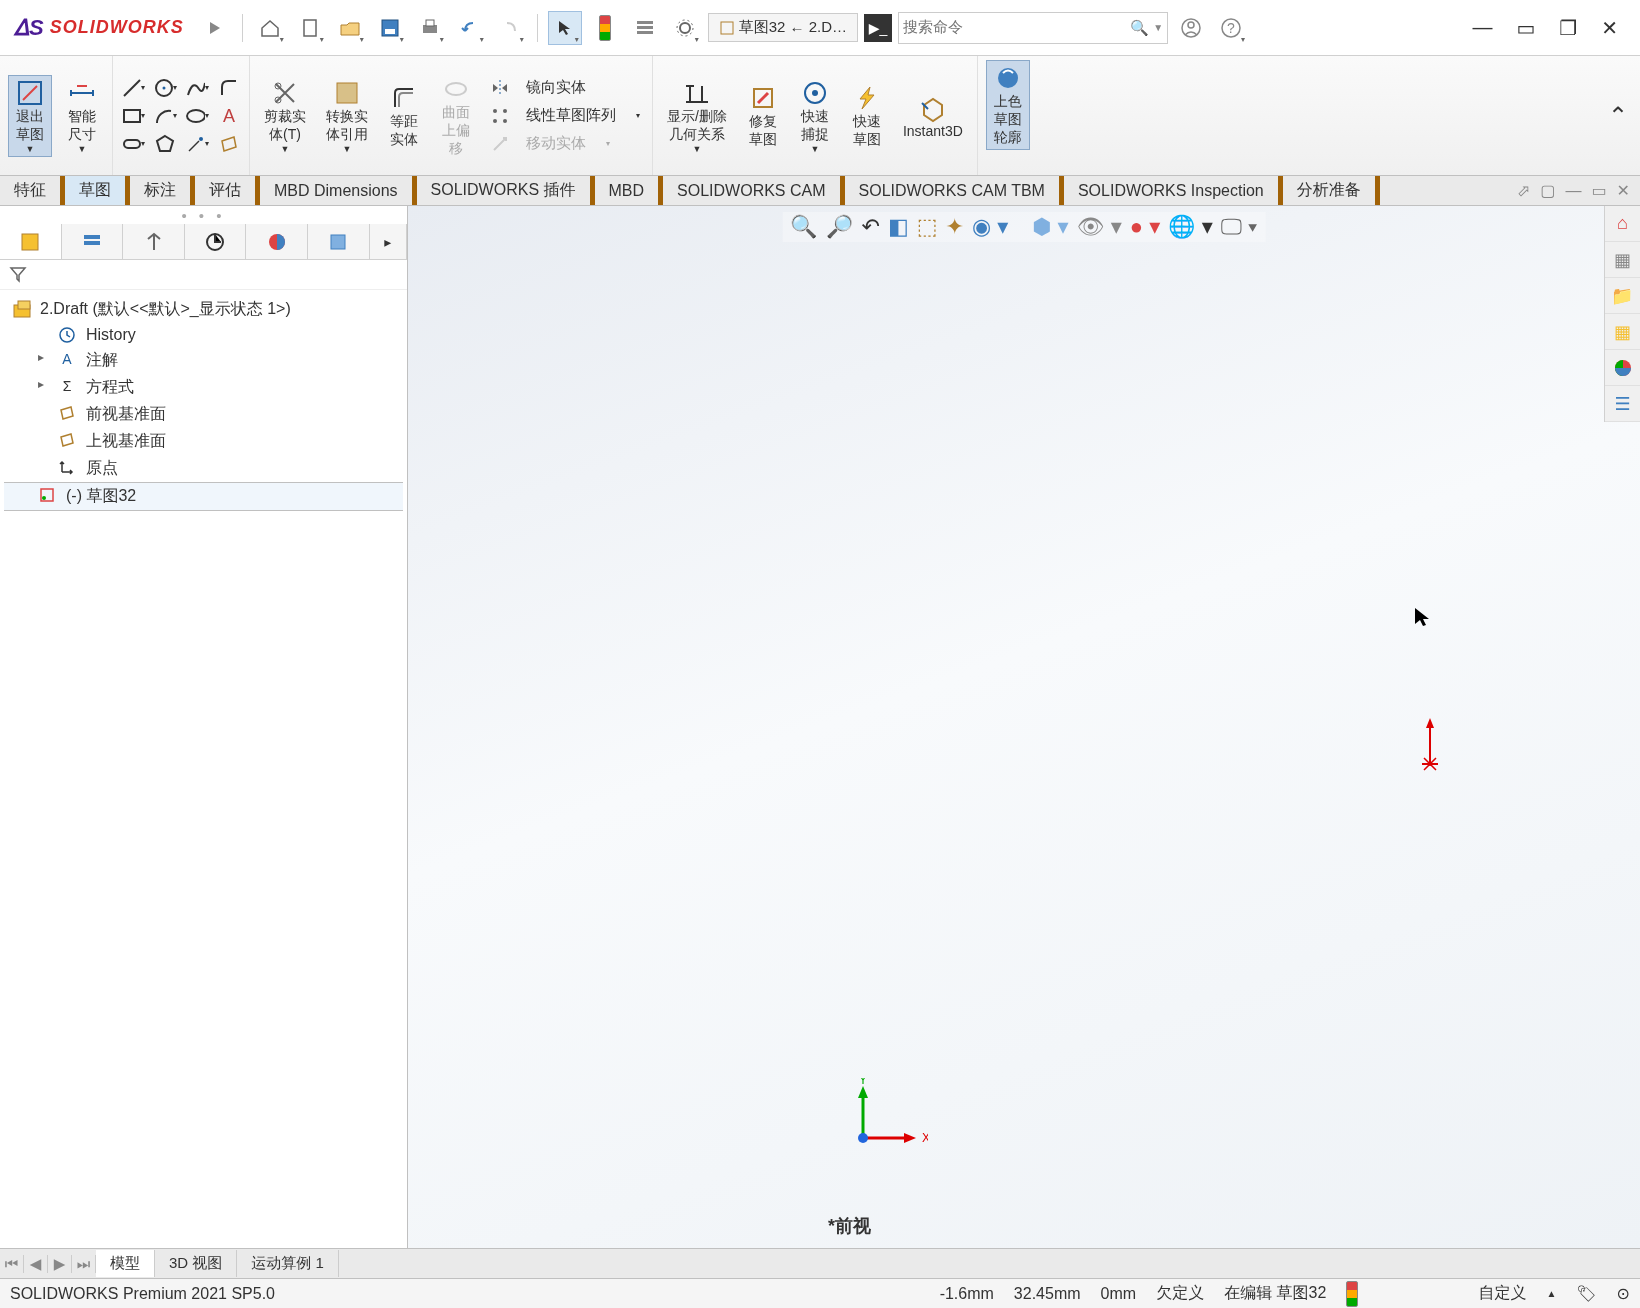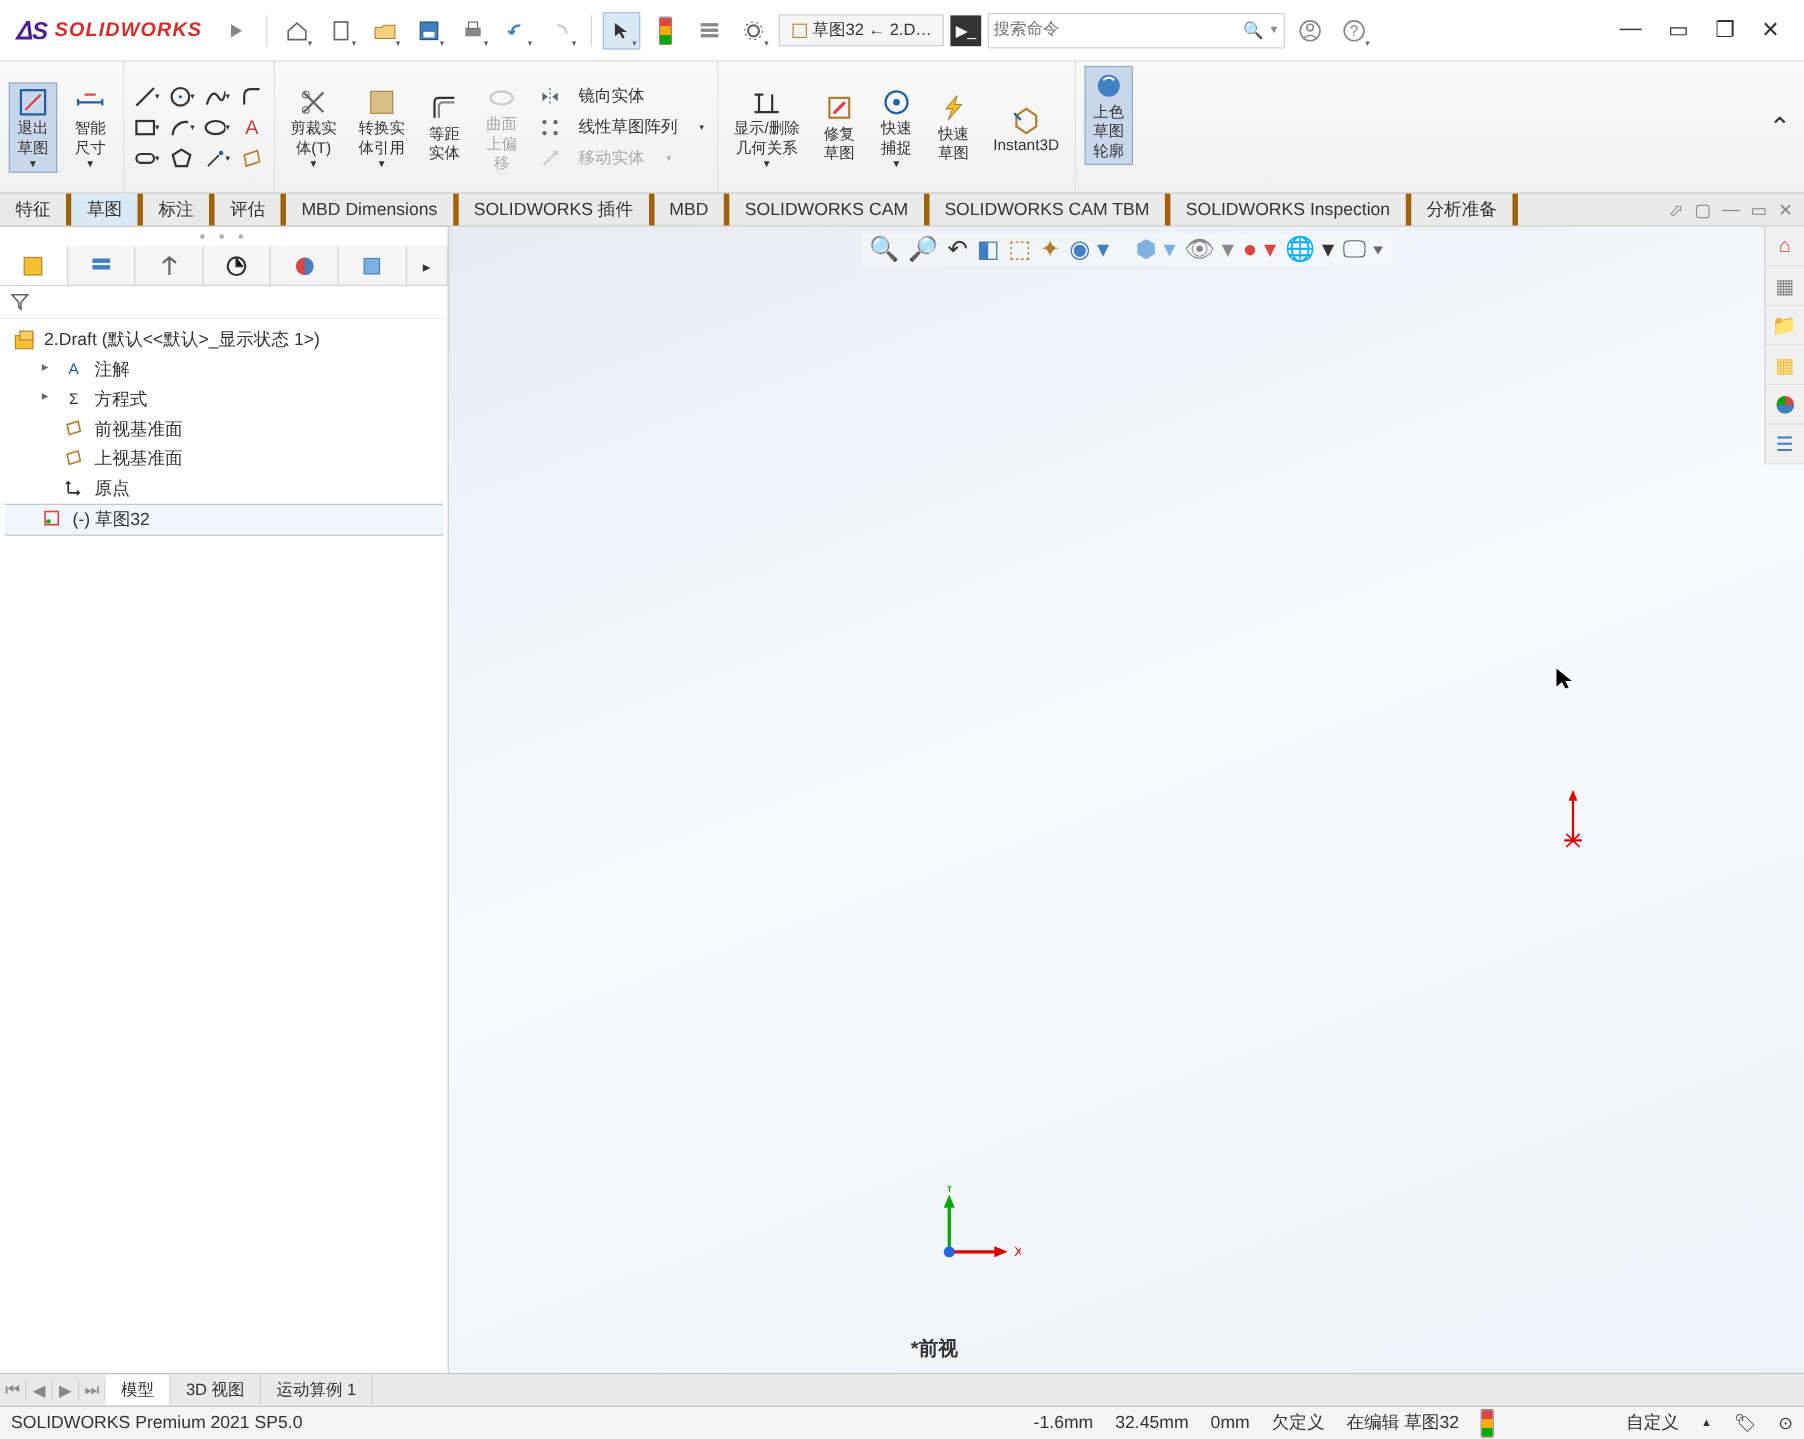--- a/index.html
+++ b/index.html
@@ -488,20 +488,30 @@
         <span class="ico">
             <svg width="20" height="20">
               <rect x="2" y="6" width="16" height="12" fill="#f5c030" stroke="#b08030"></rect>
               <rect x="6" y="2" width="12" height="8" fill="#f5d060" stroke="#b08030"></rect>
             </svg>
           </span>
         <span>2.Draft  (默认&lt;&lt;默认&gt;_显示状态 1&gt;)</span>
       </div>
       <div class="tree-children">
         <div class="tree-item">
+            <span class="chev"></span>
+            <span class="ico">
+              <svg width="18" height="18">
+                <circle cx="9" cy="9" r="7" fill="none" stroke="#2060a0" stroke-width="1.5"></circle>
+                <path d="M9 5 L9 9 L12 11" stroke="#2060a0" stroke-width="1.5" fill="none"></path>
+              </svg>
+            </span>
+            <span>History</span>
+          </div>
+        <div class="tree-item">
             <span class="chev">▸</span>
             <span class="ico">
               <svg width="18" height="18">
                 <text x="9" y="14" text-anchor="middle" font-size="14" fill="#2060a0" font-family="serif">A</text>
               </svg>
             </span>
             <span>注解</span>
           </div>
         <div class="tree-item">
             <span class="chev">▸</span>

